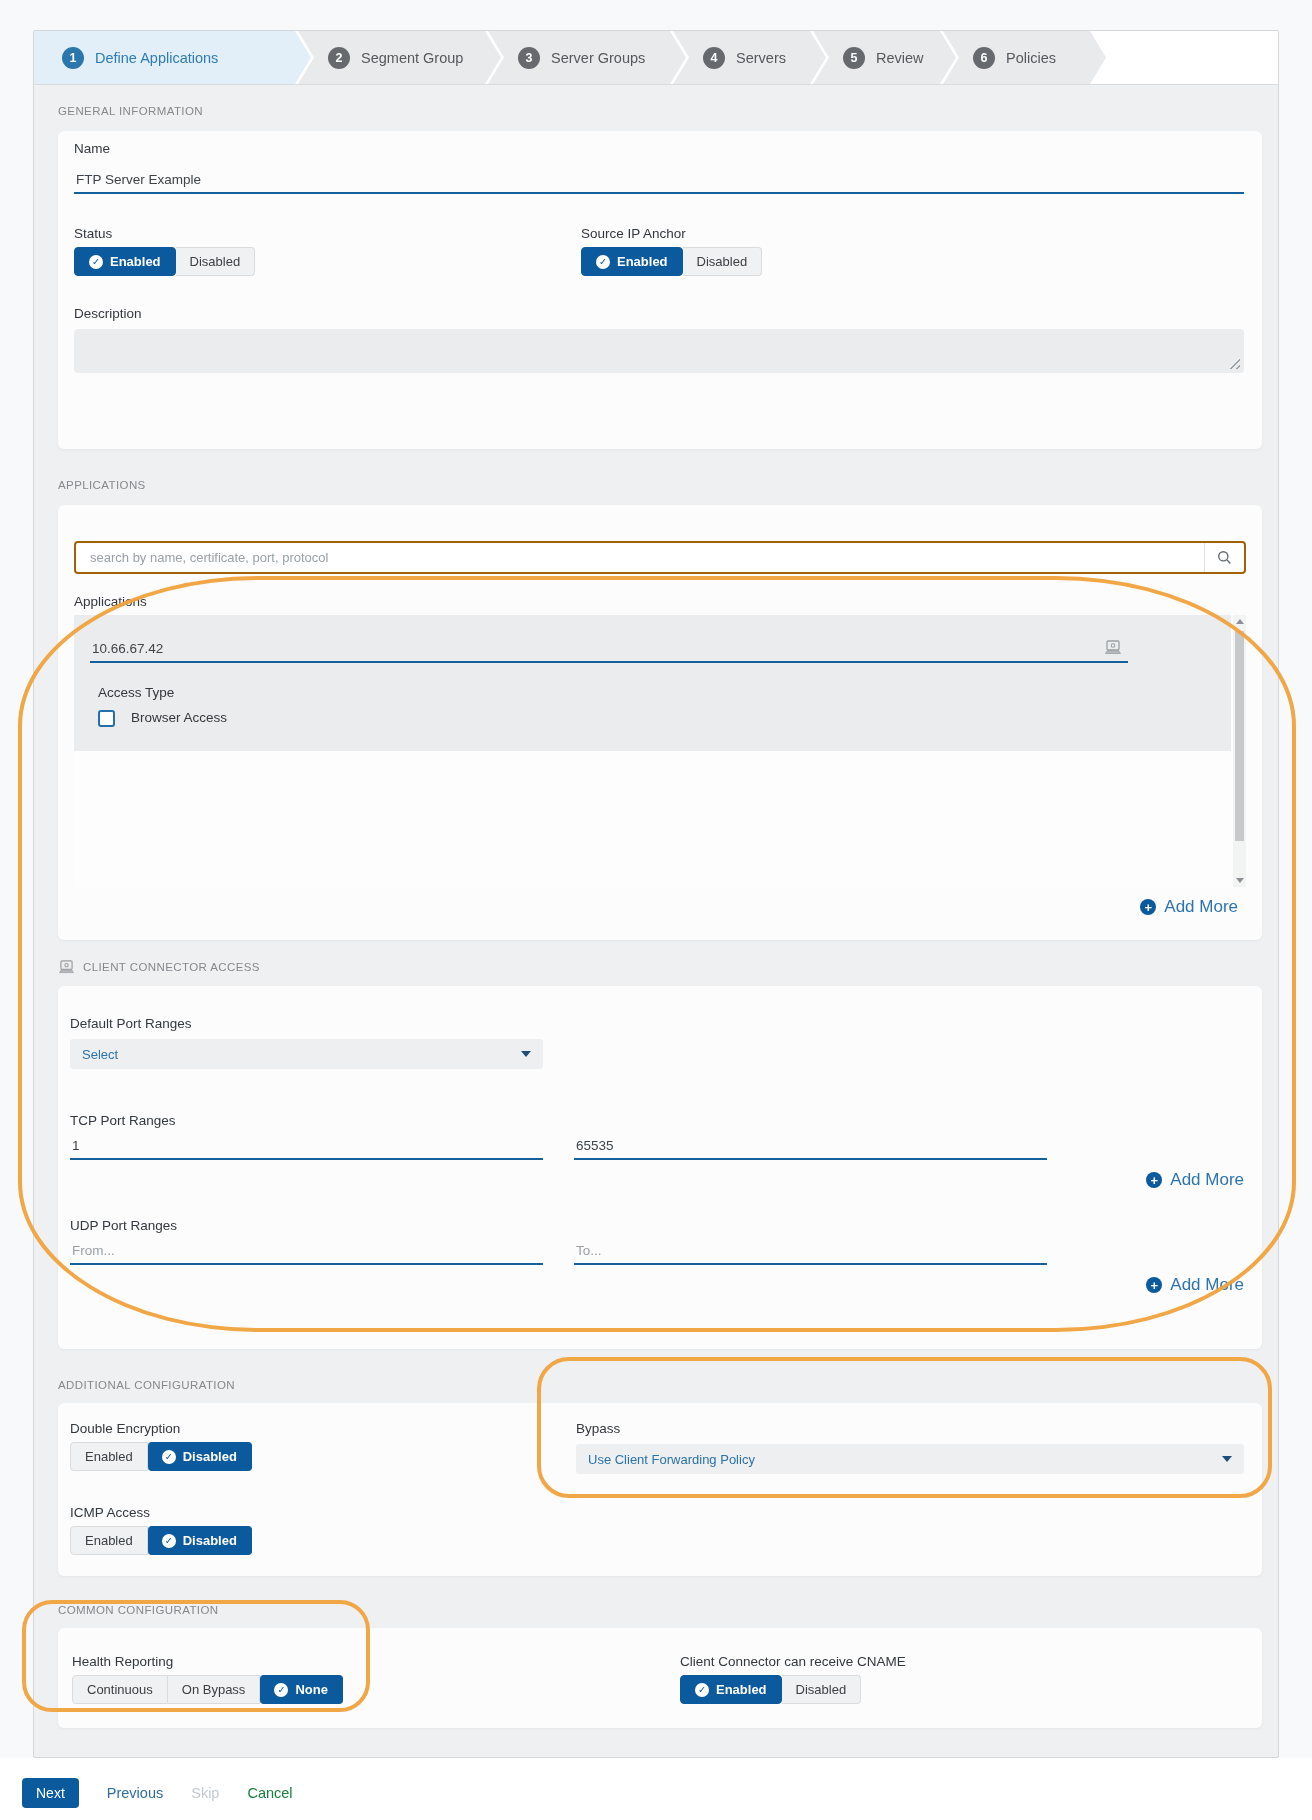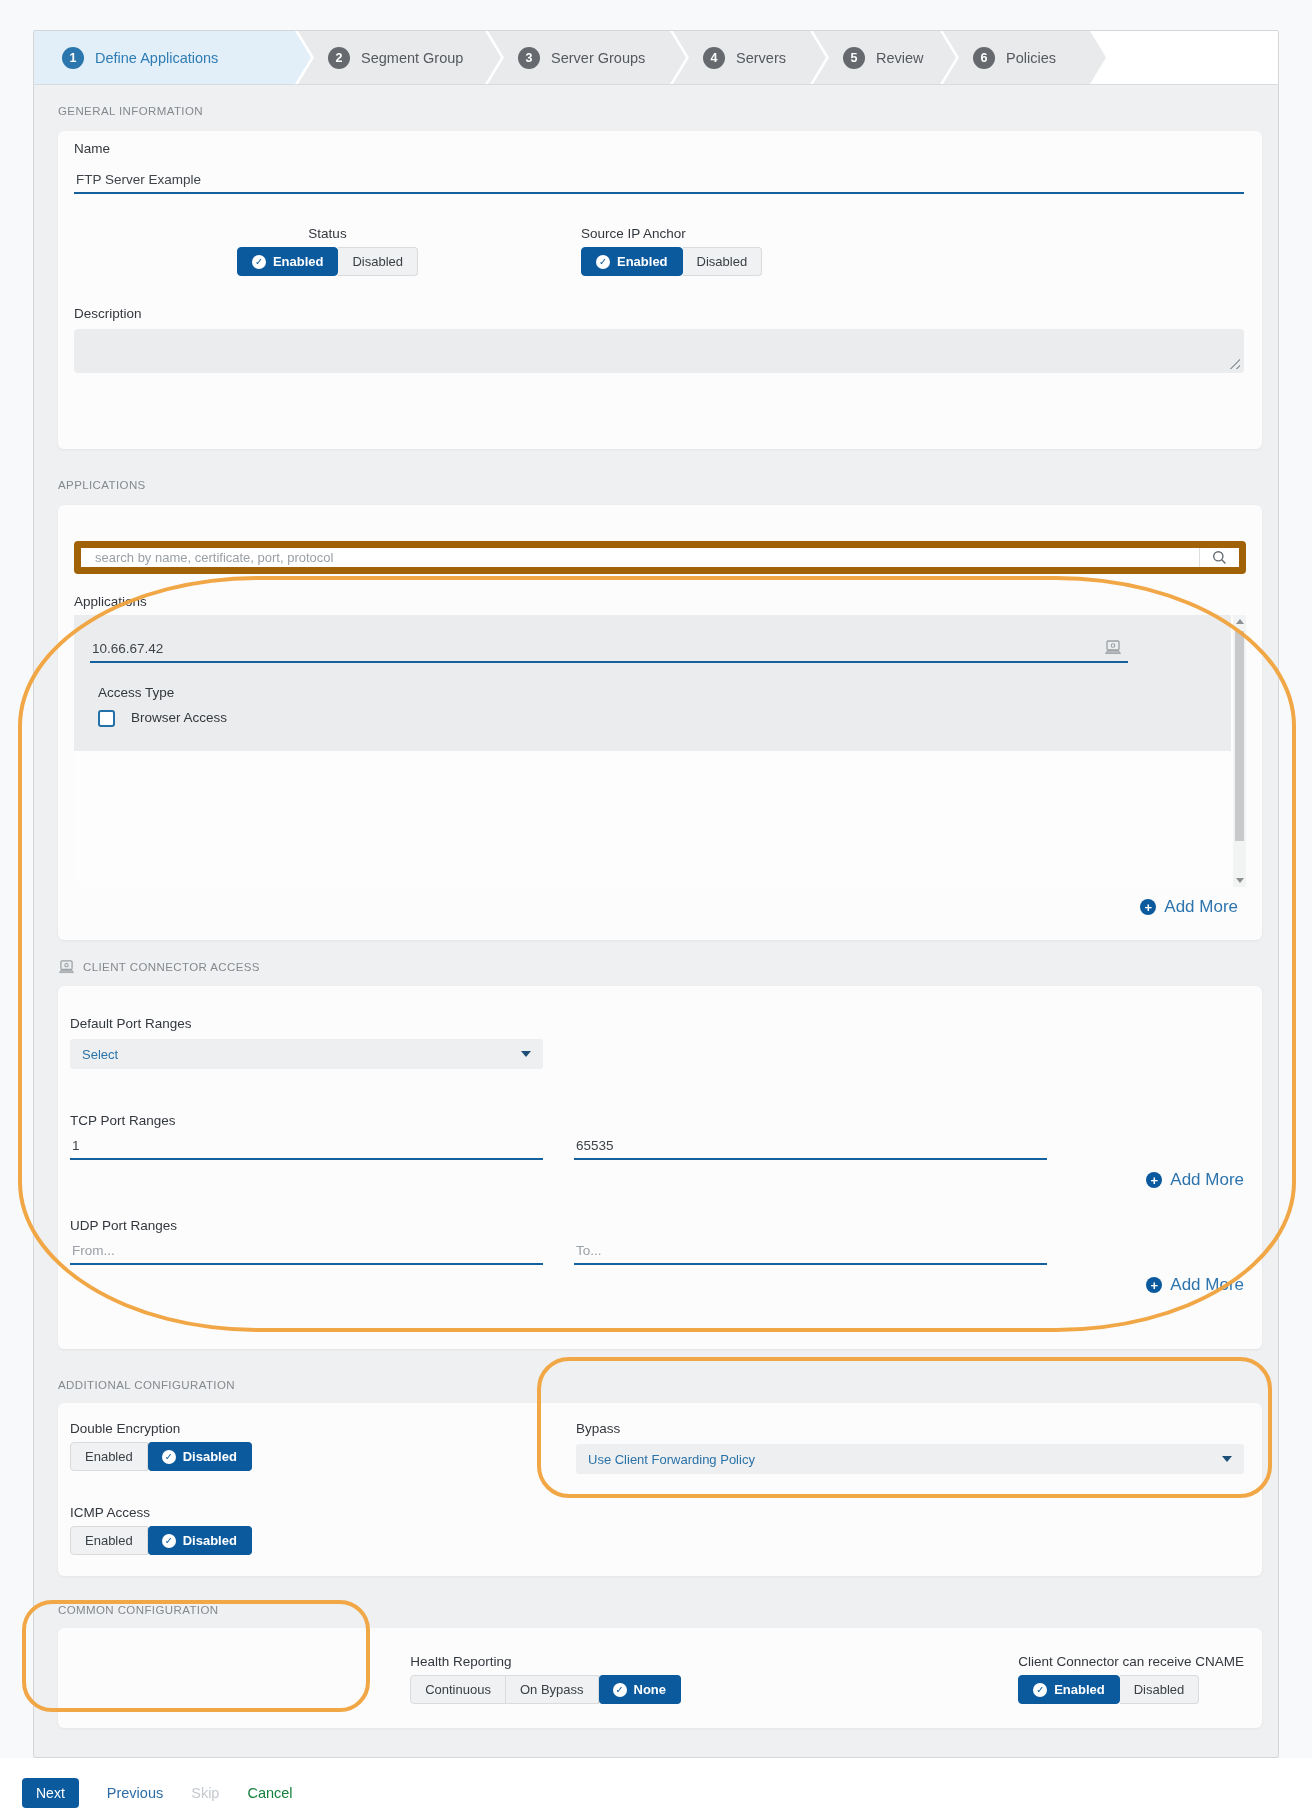--- a/index.html
+++ b/index.html
@@ -43,27 +43,27 @@
           background:#f0f1f2; border:1px solid #d9dbdd; color:#3b4046; font-size:13px; cursor:pointer; }
   .tbtn:first-child { border-radius:4px 0 0 4px; }
   .tbtn:last-child { border-radius:0 4px 4px 0; }
   .tbtn + .tbtn { border-left:none; }
   .tbtn.sel { background:#0b5a9e; border-color:#0b5a9e; color:#fff; font-weight:bold; border-radius:4px; }
   .chk-circle { width:14px; height:14px; border-radius:50%; background:#fff; color:#0b5a9e;
                 font-size:9.5px; font-weight:bold; display:flex; align-items:center; justify-content:center; flex:none; }
   
   .card1 { height:318px; padding:10px 18px 0 16px; }
   .row2col { display:flex; }
-  .col-left { width:507px; flex:none;text-align:center; }
+  .col-left { width:507px; flex:none; }
   .textarea { position:relative; width:1170px; height:44px; background:#ebeced; border-radius:4px; margin-top:8px; }
   .grip { position:absolute; right:4px; bottom:4px; width:10px; height:10px;
           background:linear-gradient(315deg, transparent 0 2px, #9aa0a4 2px 3.5px, transparent 3.5px 6px, #9aa0a4 6px 7.5px, transparent 7.5px); }
   
   .card2 { height:435px; padding:36px 16px 0 16px; }
-  .searchbar { position:relative; width:1172px; height:33px; background:#fff; border:7px solid #a16207; border-radius:4px; }
+  .searchbar { position:relative; width:1172px; height:33px; background:#fff; border:2px solid #a16207; border-radius:4px; }
   .searchbar input { width:calc(100% - 44px); height:100%; border:none; background:transparent; outline:none;
                      padding:0 14px; font-family:inherit; font-size:13px; color:#3e4449; }
   .searchbar input::placeholder { color:#9aa0a6; }
   .search-btn { position:absolute; right:0; top:0; width:40px; height:100%; border-left:1px solid #dcdee0;
                 display:flex; align-items:center; justify-content:center; cursor:pointer; }
   .listbox { position:relative; width:1172px; height:272px; background:#fdfdfd; margin-top:6px; }
   .scrollbar { position:absolute; right:0; top:0; width:13px; height:100%; background:#f2f3f3; }
   .scroll-arrow { position:absolute; left:0; width:13px; height:13px; display:flex; align-items:center; justify-content:center; }
   .tri-up { width:0; height:0; border-left:4px solid transparent; border-right:4px solid transparent; border-bottom:5px solid #8b9094; }
   .tri-dn { width:0; height:0; border-left:4px solid transparent; border-right:4px solid transparent; border-top:5px solid #8b9094; }
@@ -86,21 +86,21 @@
   .select-box .sel-text { color:#2b72a8; font-size:13px; }
   .caret { width:0; height:0; border-left:5px solid transparent; border-right:5px solid transparent; border-top:6px solid #1d4f79; }
   .ports-row { display:flex; gap:31px; margin-top:4px; }
   .ports-row .u-input { width:473px; }
   
   .card4 { height:173px; padding:18px 18px 0 12px; display:flex; }
   .c4-left { width:506px; flex:none; }
   .c4-right { flex:1; }
   .select-wide { width:668px; }
   
-  .card5 { height:100px; padding:26px 18px 0 14px; display:flex;justify-content:flex-end; }
+  .card5 { height:100px; padding:26px 18px 0 14px; display:flex; }
   .c5-left { width:608px; flex:none; }
   
   .footer { position:absolute; left:0; top:1758px; width:100%; height:62px; background:#ffffff;padding-left:8px; }
   .footer-inner { display:flex; align-items:center; gap:28px; padding:20px 0 0 14px; }
   .btn-next { height:30px; padding:0 14px; background:#0b5a9e; color:#fff; border:none; border-radius:4px;
               font-family:inherit; font-size:14px; cursor:pointer; }
   .link { font-size:14.5px; cursor:pointer; }
   .link.prev { color:#2d6da5; }
   .link.skip { color:#c3c9ce; }
   .link.cancel { color:#15803d; }

